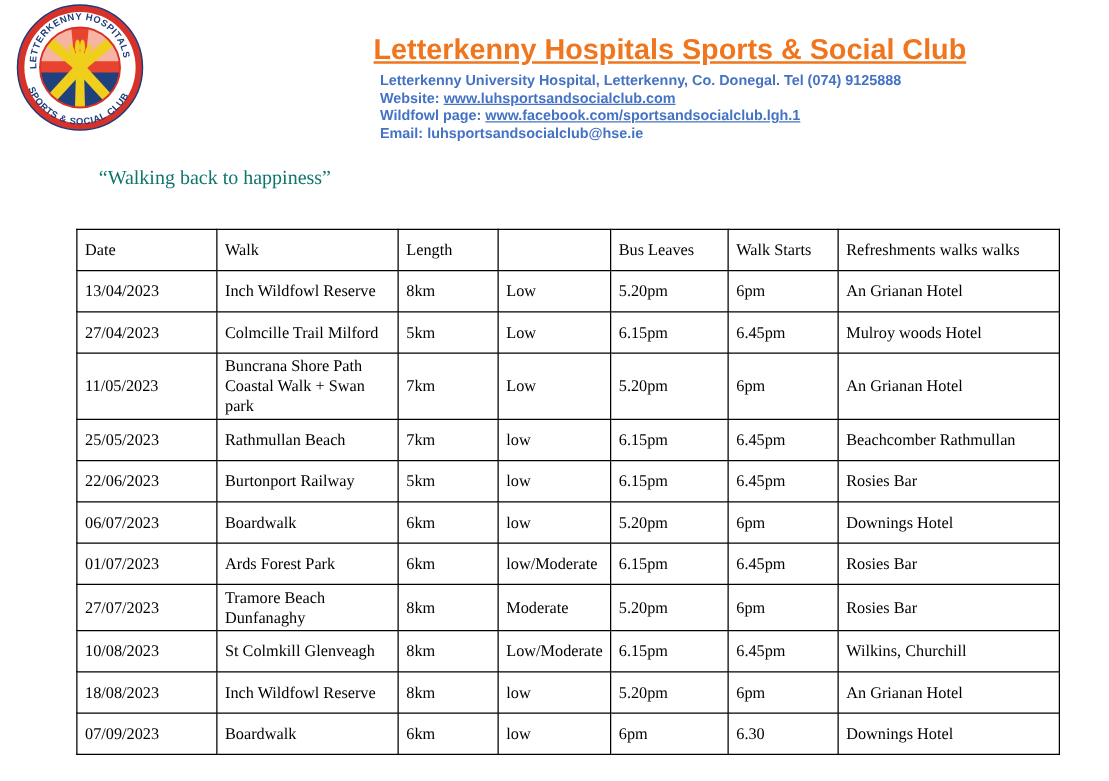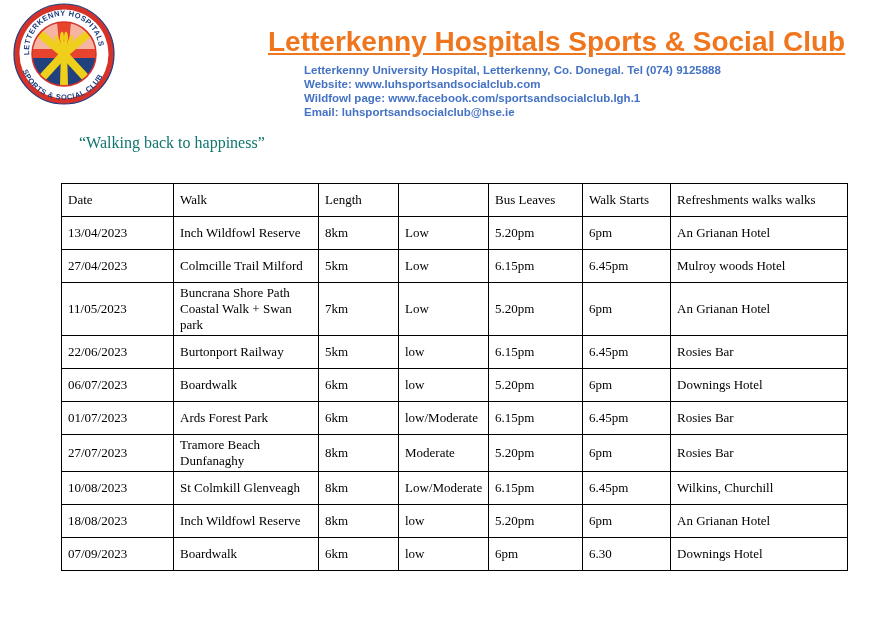--- a/index.html
+++ b/index.html
@@ -3,28 +3,28 @@
 <meta charset="utf-8">
 <style>
   html,body{margin:0;padding:0;}
   body{
     width:887px;height:625px;position:relative;background:#ffffff;
     font-family:"Liberation Sans",sans-serif;overflow:hidden;
   }
   .logo{position:absolute;left:12px;top:2px;width:104px;height:104px;}
   .header-block{position:absolute;left:268px;top:26px;width:505px;}
   .title{
-    font-size:28px;font-weight:bold;color:#f0761e;
-    text-decoration:underline;text-align:center;white-space:nowrap;
+    font-size:23px;font-weight:bold;color:#f0761e;
+    text-decoration:underline;text-align:right;white-space:nowrap;
   }
   .contact{
     margin-top:5px;margin-left:36px;
     font-size:11.5px;font-weight:bold;color:#4472c4;line-height:14px;
   }
-  .contact .url{cursor:pointer;}
+  .contact .url{text-decoration:underline;cursor:pointer;}
   .heading{
     position:absolute;left:79px;top:134px;
     font-family:"Liberation Serif",serif;font-size:16px;color:#0f766e;
   }
   table.walks{
     position:absolute;left:61px;top:183px;width:786px;
     border-collapse:collapse;table-layout:fixed;
     font-family:"Liberation Serif",serif;font-size:13px;color:#000;
   }
   table.walks th,table.walks td{
@@ -130,20 +130,29 @@
       <tr>
         <td>11/05/2023</td>
         <td>Buncrana Shore Path Coastal Walk + Swan park</td>
         <td>7km</td>
         <td>Low</td>
         <td>5.20pm</td>
         <td>6pm</td>
         <td>An Grianan Hotel</td>
       </tr>
       <tr>
+        <td>25/05/2023</td>
+        <td>Rathmullan Beach</td>
+        <td>7km</td>
+        <td>low</td>
+        <td>6.15pm</td>
+        <td>6.45pm</td>
+        <td>Beachcomber Rathmullan</td>
+      </tr>
+      <tr>
         <td>22/06/2023</td>
         <td>Burtonport Railway</td>
         <td>5km</td>
         <td>low</td>
         <td>6.15pm</td>
         <td>6.45pm</td>
         <td>Rosies Bar</td>
       </tr>
       <tr>
         <td>06/07/2023</td>

